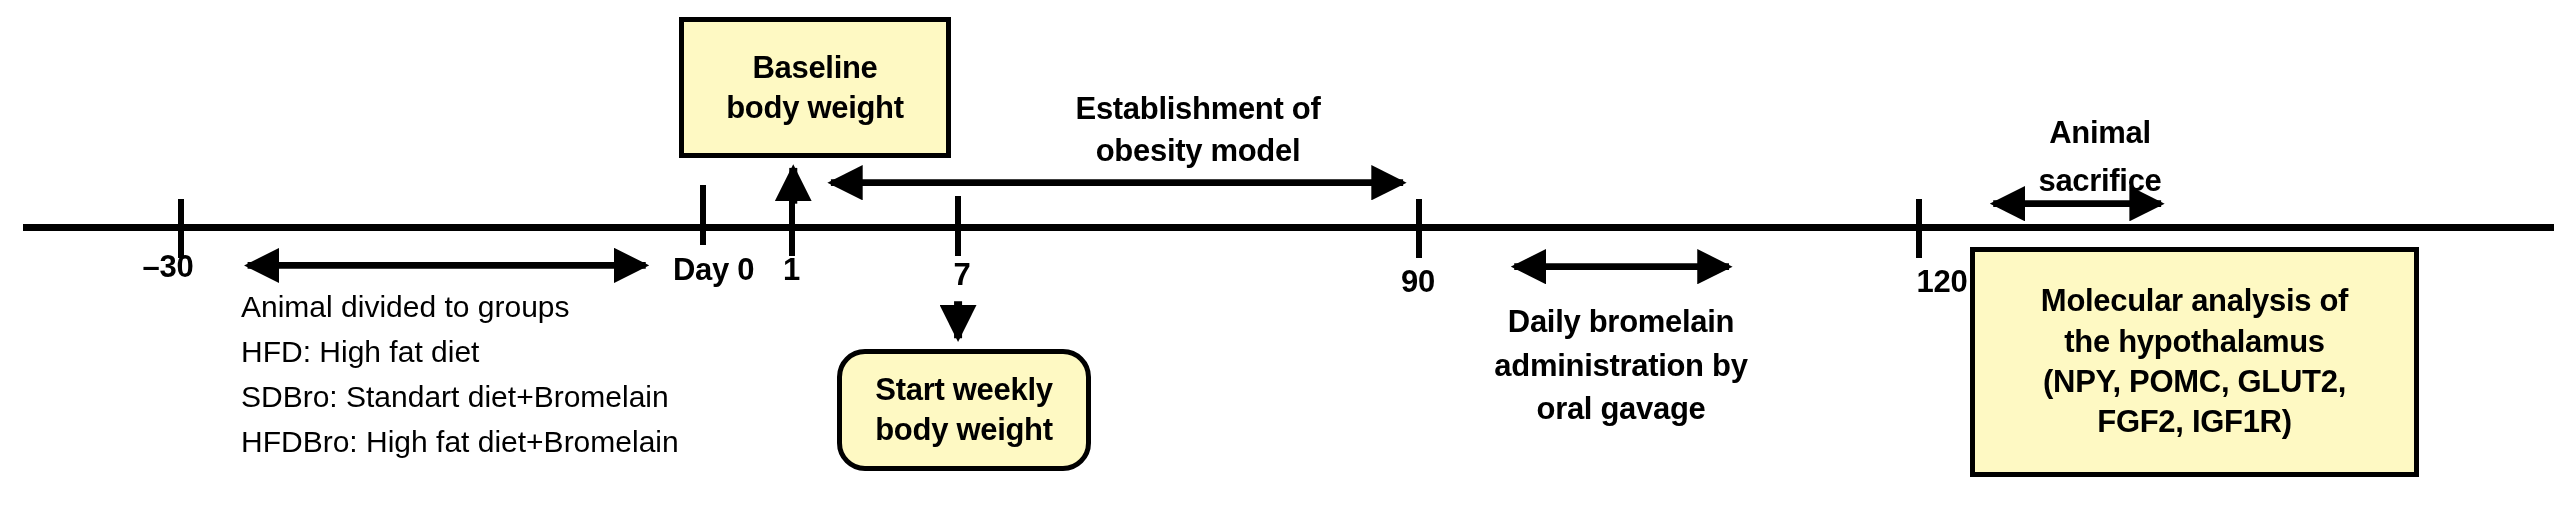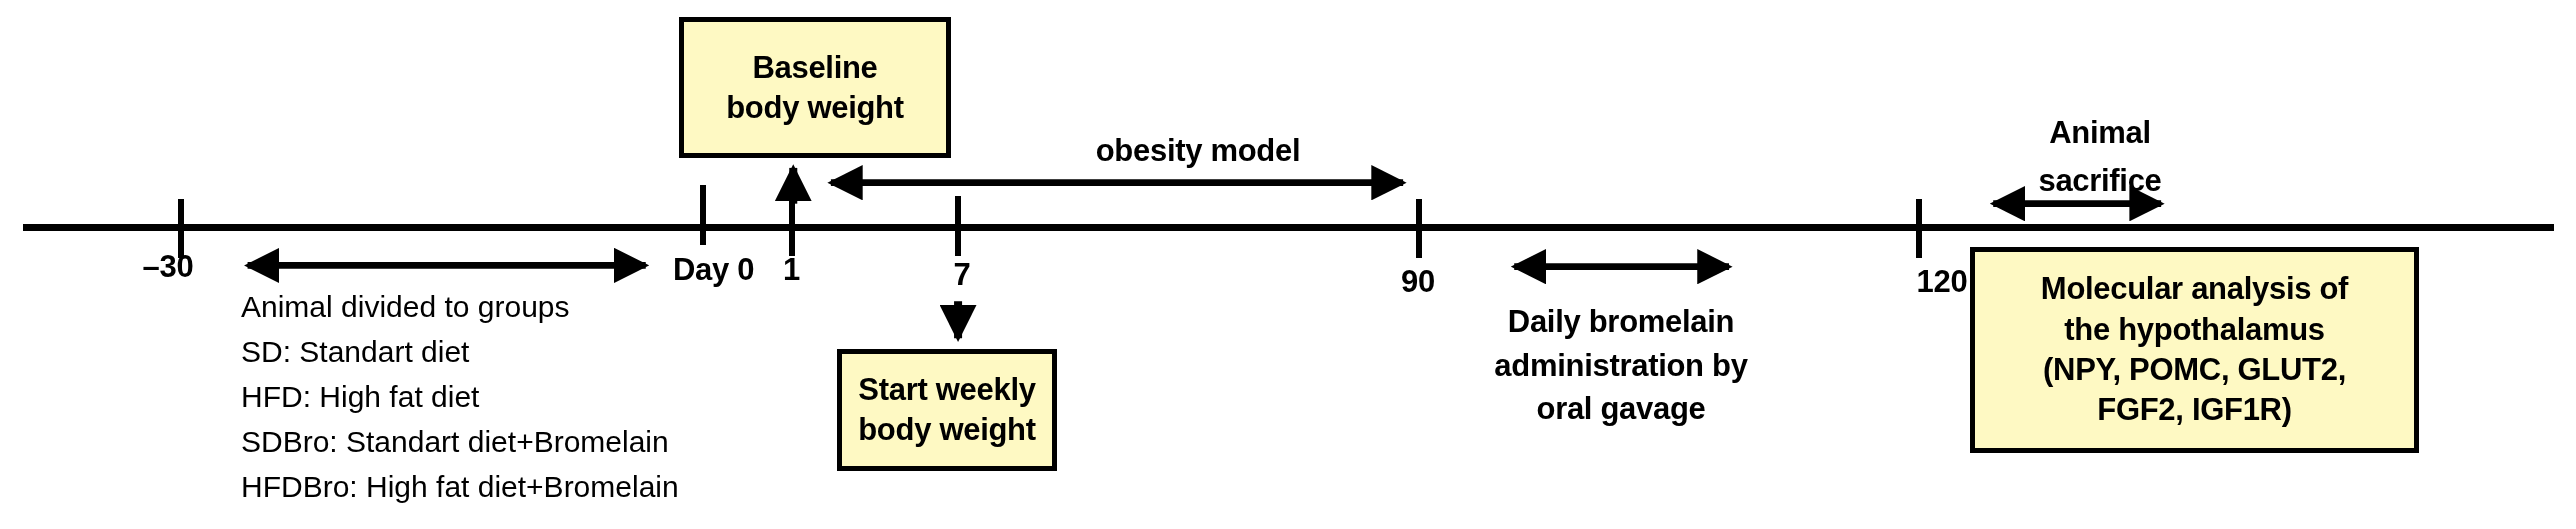--- a/index.html
+++ b/index.html
@@ -101,48 +101,48 @@
   <div class="txt tick-label" style="left:673px; top:254px;">Day 0</div>
 
   <div class="txt tick-label" style="left:783px; top:254px;">1</div>
 
   <div class="txt ctr tick-label" style="left:962px; top:259px;">7</div>
 
   <div class="txt ctr tick-label" style="left:1418px; top:266px;">90</div>
 
   <div class="txt ctr tick-label" style="left:1942px; top:266px;">120</div>
 
+  <div class="txt ctr body-txt" style="left:1198px; top:93px;">Establishment of</div>
   <div class="txt ctr body-txt" style="left:1198px; top:135px;">obesity model</div>
 
   <div class="txt ctr body-txt" style="left:1621px; top:306px;">Daily bromelain</div>
   <div class="txt ctr body-txt" style="left:1621px; top:350px;">administration by</div>
   <div class="txt ctr body-txt" style="left:1621px; top:393px;">oral gavage</div>
 
   <div class="txt ctr body-txt" style="left:2100px; top:117px;">Animal</div>
   <div class="txt ctr body-txt" style="left:2100px; top:145px;margin-top:20px;">sacrifice</div>
 
   <div style="position:absolute; left:241px; top:290px;">
     <div class="note-txt" style="position:static; margin-bottom:11px;">Animal divided to groups</div>
-    <div class="note-txt" style="position:static; margin-bottom:11px;">SD: Standart diet</div>
     <div class="note-txt" style="position:static; margin-bottom:11px;">HFD:  High fat diet</div>
     <div class="note-txt" style="position:static; margin-bottom:11px;">SDBro: Standart diet+Bromelain</div>
     <div class="note-txt" style="position:static;">HFDBro: High fat diet+Bromelain</div>
   </div>
 
   <div class="box" style="left:679px; top:17.3px; width:272px; height:141px;">
     <div class="line">Baseline</div>
     <div class="line">body weight</div>
   </div>
 
-  <div class="box" style="left:837px; top:349px; width:220px; height:122px;">
+  <div class="box" style="left:837px; top:349px; width:254px; height:122px;border-radius:28px;">
     <div class="line">Start weekly</div>
     <div class="line">body weight</div>
   </div>
 
-  <div class="box" style="left:1970px; top:247px; width:449px; height:206px;">
+  <div class="box" style="left:1970px; top:247px; width:449px; height:230px;">
     <div class="line">Molecular analysis of</div>
     <div class="line">the hypothalamus</div>
     <div class="line">(NPY, POMC, GLUT2,</div>
     <div class="line">FGF2,  IGF1R)</div>
   </div>
 
   <svg id="arrows" viewBox="0 0 4171 857">
     <defs>
       <marker id="ahR" viewBox="0 0 10 10" refX="9" refY="5" markerWidth="5.2" markerHeight="5.2" orient="auto-start-reverse">
         <path d="M 0 0 L 10 5 L 0 10 z" fill="#000000"></path>

